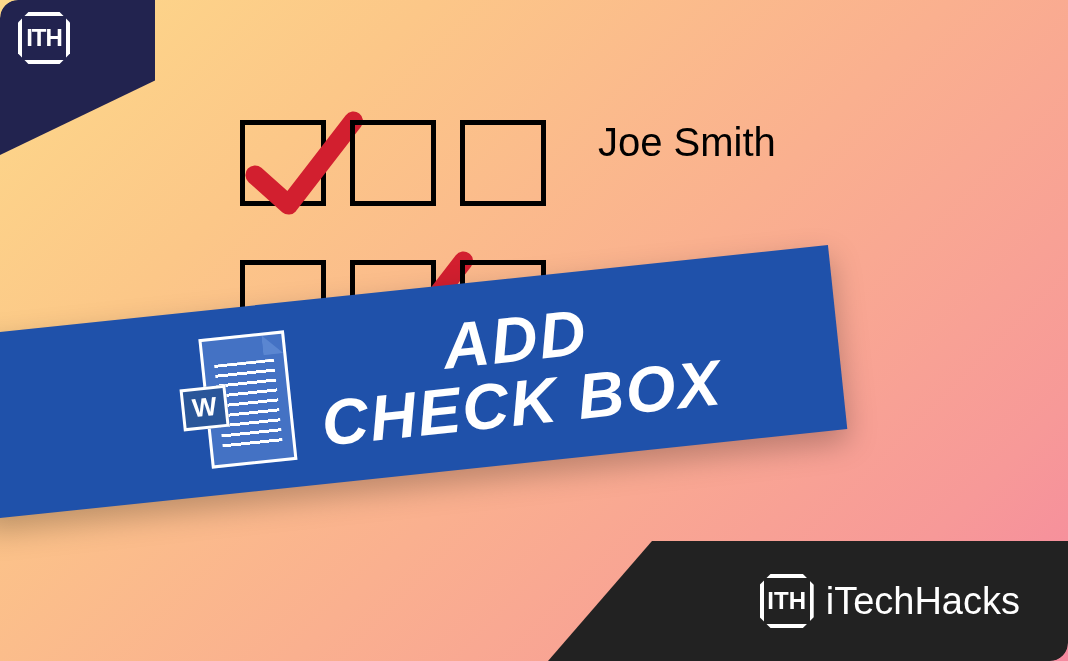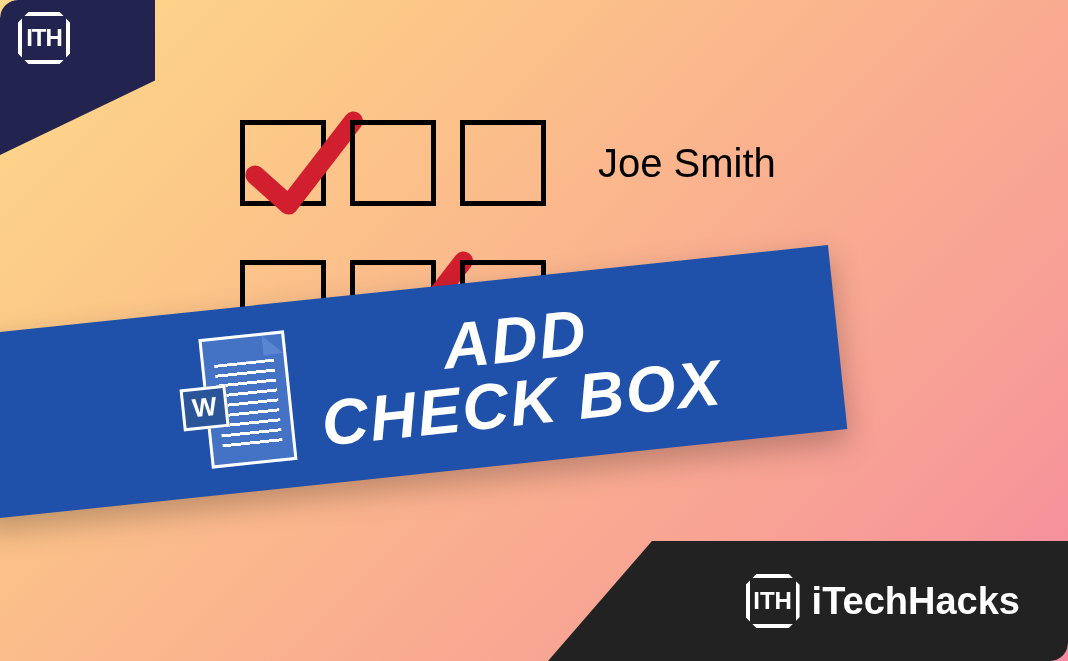--- a/index.html
+++ b/index.html
@@ -32,21 +32,21 @@
       align-items: center;
       justify-content: center;
       color: #fff;
       font-weight: 800;
       font-size: 24px;
       letter-spacing: -1px;
       clip-path: polygon(20% 0, 80% 0, 100% 20%, 100% 80%, 80% 100%, 20% 100%, 0 80%, 0 20%);
     }
 
     
-    .row { position: absolute; display: flex; align-items: center; gap: 24px; }
+    .row { position: absolute; display: flex; gap: 24px; }
     .row1 { top: 120px; left: 240px; }
     .row2 { top: 260px; left: 240px; }
     .box {
       width: 86px; height: 86px;
       border: 5px solid #000;
       position: relative;
       background: transparent;
     }
     .check {
       position: absolute;
@@ -133,21 +133,21 @@
     }
     .brand-logo {
       width: 54px; height: 54px;
       border: 4px solid #fff;
       display: flex;
       align-items: center; justify-content: center;
       color: #fff; font-weight: 800; font-size: 24px;
       clip-path: polygon(20% 0, 80% 0, 100% 20%, 100% 80%, 80% 100%, 20% 100%, 0 80%, 0 20%);
       background: #222;
     }
-    .brand-text { color: #fff; font-size: 38px; font-weight: 700; }
+    .brand-text { color: #fff; font-size: 38px; font-weight: 400; }
   </style>
 </head>
 <body>
 
 <div class="corner-tl">
   <div class="logo">ITH</div>
 </div>
 
 <div class="row row1">
   <div class="box">

